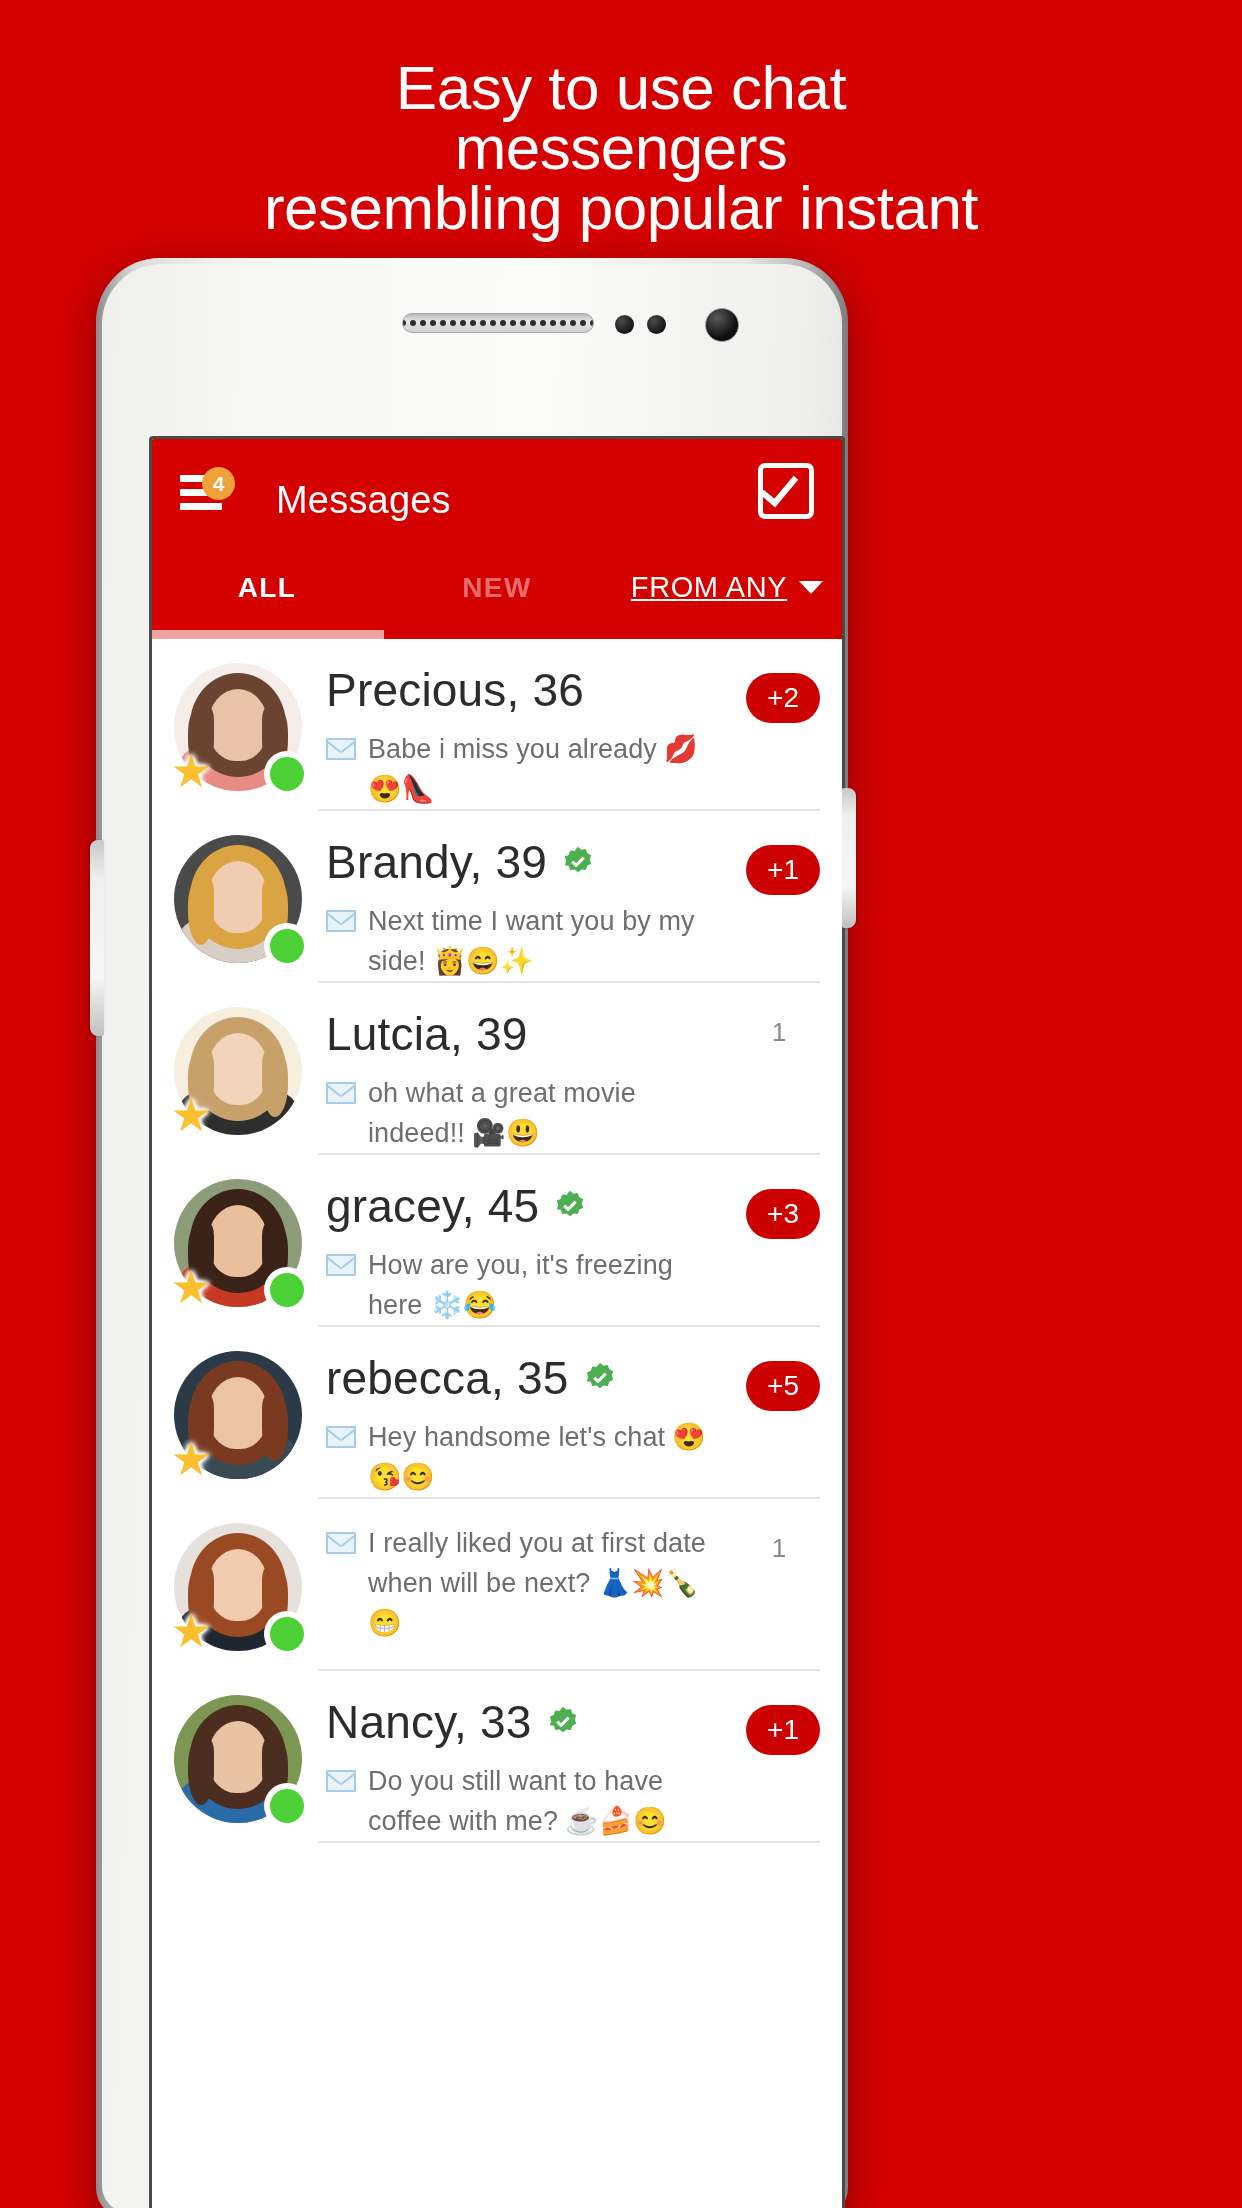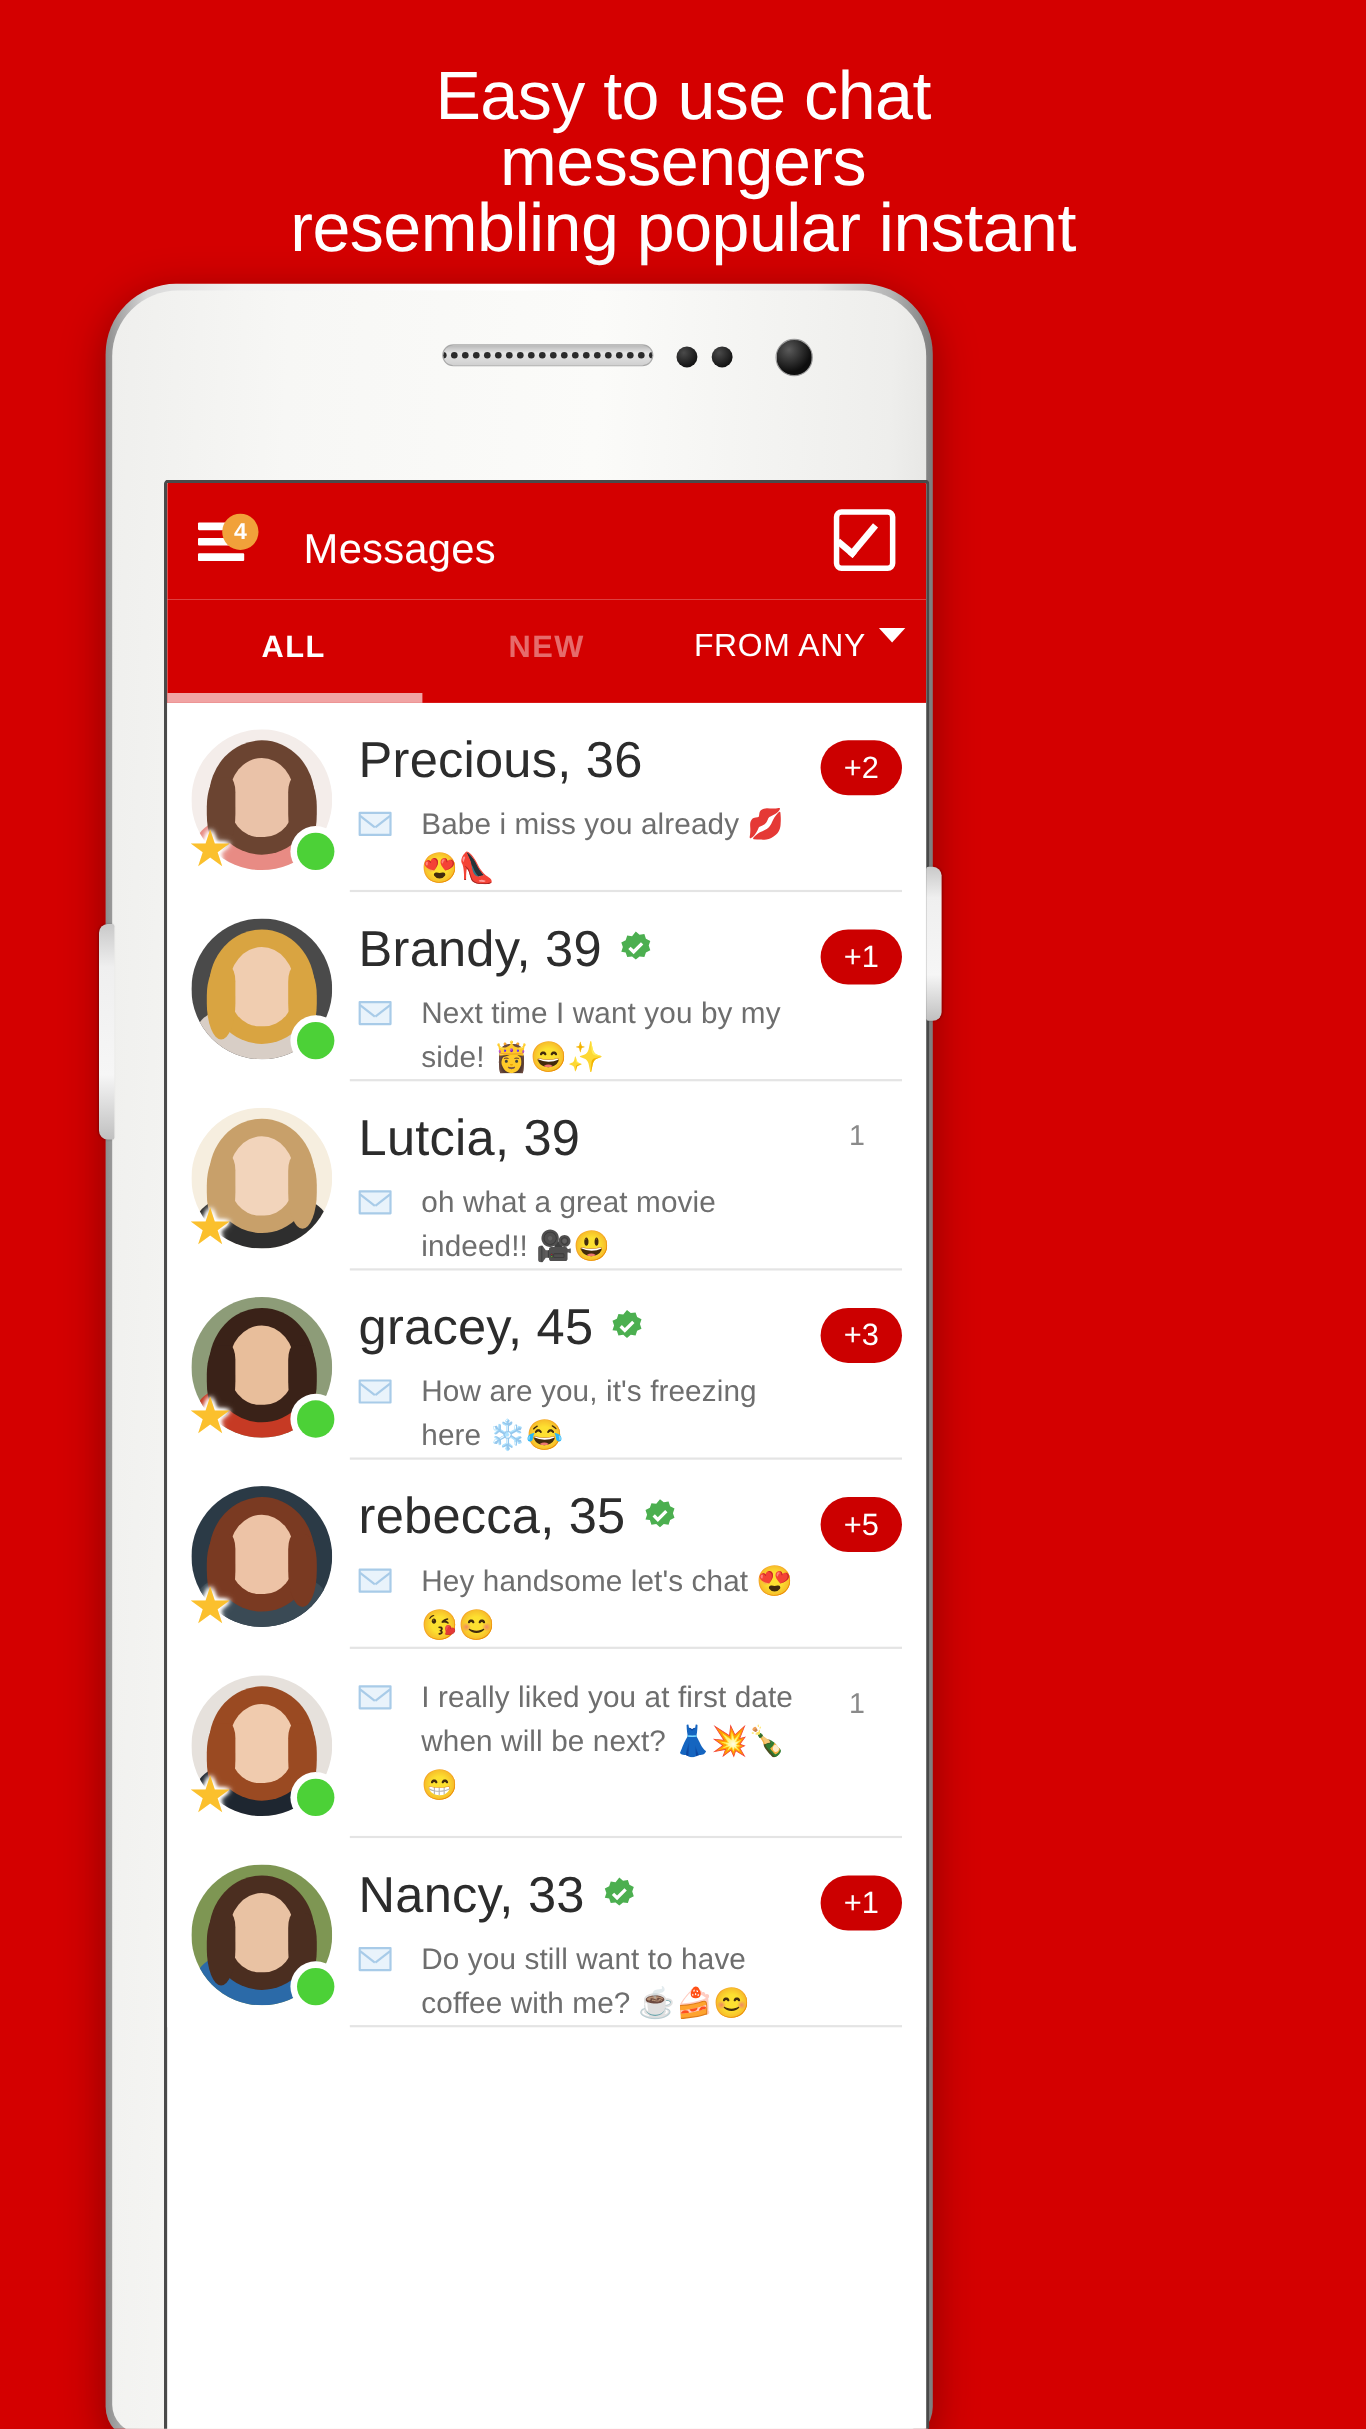--- a/index.html
+++ b/index.html
@@ -185,24 +185,25 @@
   .tab {
     flex: 1 1 0;
     text-align: center;
     color: #fff;
     font-size: 28px;
     font-weight: 700;
     letter-spacing: 1.4px;
   }
   .tab.inactive { color: rgba(255,255,255,0.42); }
   .tab.dropdown {
-    display:flex; justify-content:center; gap:12px;
+    display:flex; align-items:center; justify-content:center; gap:12px;
     font-weight: 400;
     letter-spacing: 0.6px;
     font-size: 29px;
+    text-decoration: underline;
   }
   .caret {
     width: 0; height: 0;
     border-left: 12px solid transparent;
     border-right: 12px solid transparent;
     border-top: 13px solid #fff;
     display:block;
   }
   .tab-indicator-track {
     position: relative;
@@ -281,21 +282,21 @@
   }
   .verified {
     width: 34px; height: 34px;
     flex: 0 0 34px;
     position: relative;
   }
   .verified svg { display:block; }
   .snippet-line {
     display: flex;
     align-items: flex-start;
-    gap: 27px;
+    gap: 12px;
     padding-right: 6px;
   }
   .mail-icon {
     flex: 0 0 30px;
     width: 30px; height: 22px;
     margin-top: 9px;
     border: 2px solid #A8CBE8;
     background: #E9F3FB;
     position: relative;
     border-radius: 1px;

